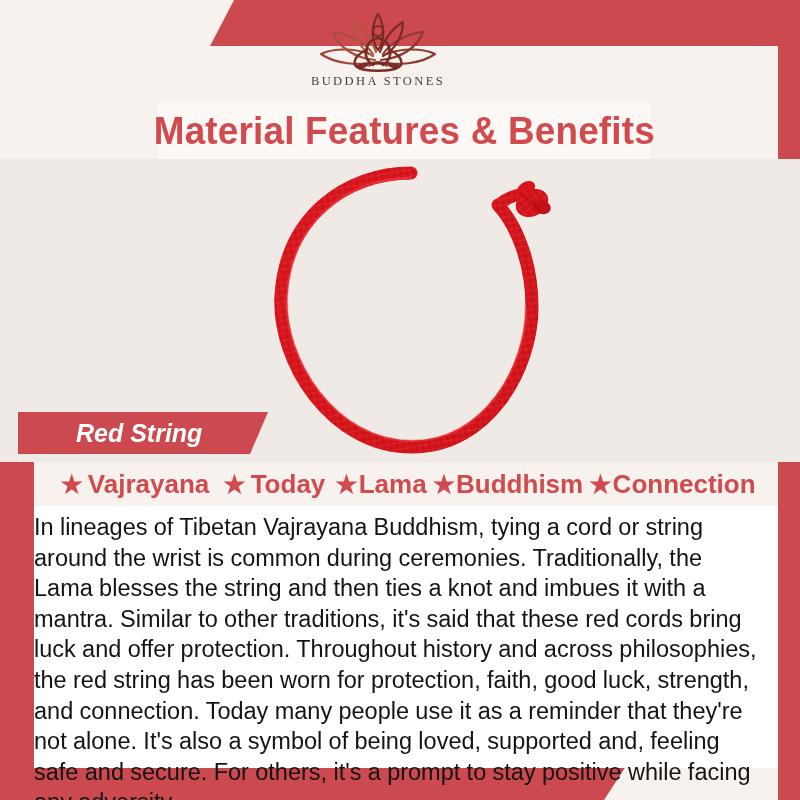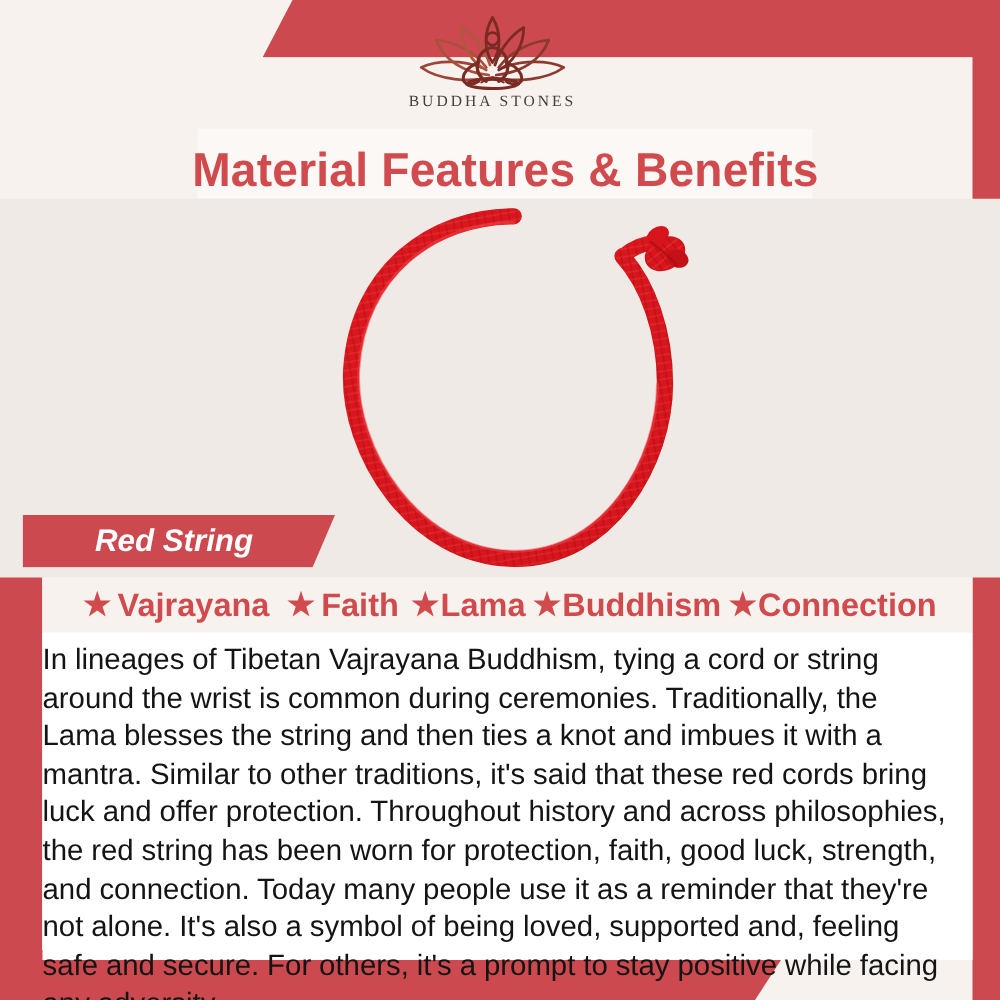--- a/index.html
+++ b/index.html
@@ -54,21 +54,21 @@
     bottom: 0;
     width: 630px;
     height: 40px;
     clip-path: polygon(0 0, 100% 0, calc(100% - 26px) 100%, 0 100%);
   }
 
   
   .header {
     position: absolute;
     top: 0;
-    left: 16px;
+    left: 0;
     width: 756px;
     height: 103px;
     display: flex;
     align-items: center;
     justify-content: center;
     flex-direction: column;
   }
   .logo-wrap {
     position: relative;
     width: 200px;
@@ -96,21 +96,21 @@
 
   
   .title-banner {
     position: absolute;
     top: 103px;
     left: 158px;
     width: 492px;
     height: 56px;
     background: #FCF8F5;
     display: flex;
-    align-items: flex-end;
+    align-items: center;
     justify-content: center;
   }
   .title-text {
     font-family: "Liberation Sans Narrow", "Liberation Sans", sans-serif;
     font-weight: bold;
     font-size: 38px;
     color: #D04A4E;
     letter-spacing: 0.2px;
     transform: scaleX(0.97);
     white-space: nowrap;
@@ -304,21 +304,21 @@
     <span class="label-text">Red String</span>
   </div>
 
   <div class="benefits-row">
     <span class="benefit">
       <span class="star">★</span>
       <span>Vajrayana</span>
     </span>
     <span class="benefit">
       <span class="star">★</span>
-      <span>Faith</span>
+      <span>Today</span>
     </span>
     <span class="benefit tight">
       <span class="star">★</span>
       <span>Lama</span>
     </span>
     <span class="benefit tight">
       <span class="star">★</span>
       <span>Buddhism</span>
     </span>
     <span class="benefit tight">

